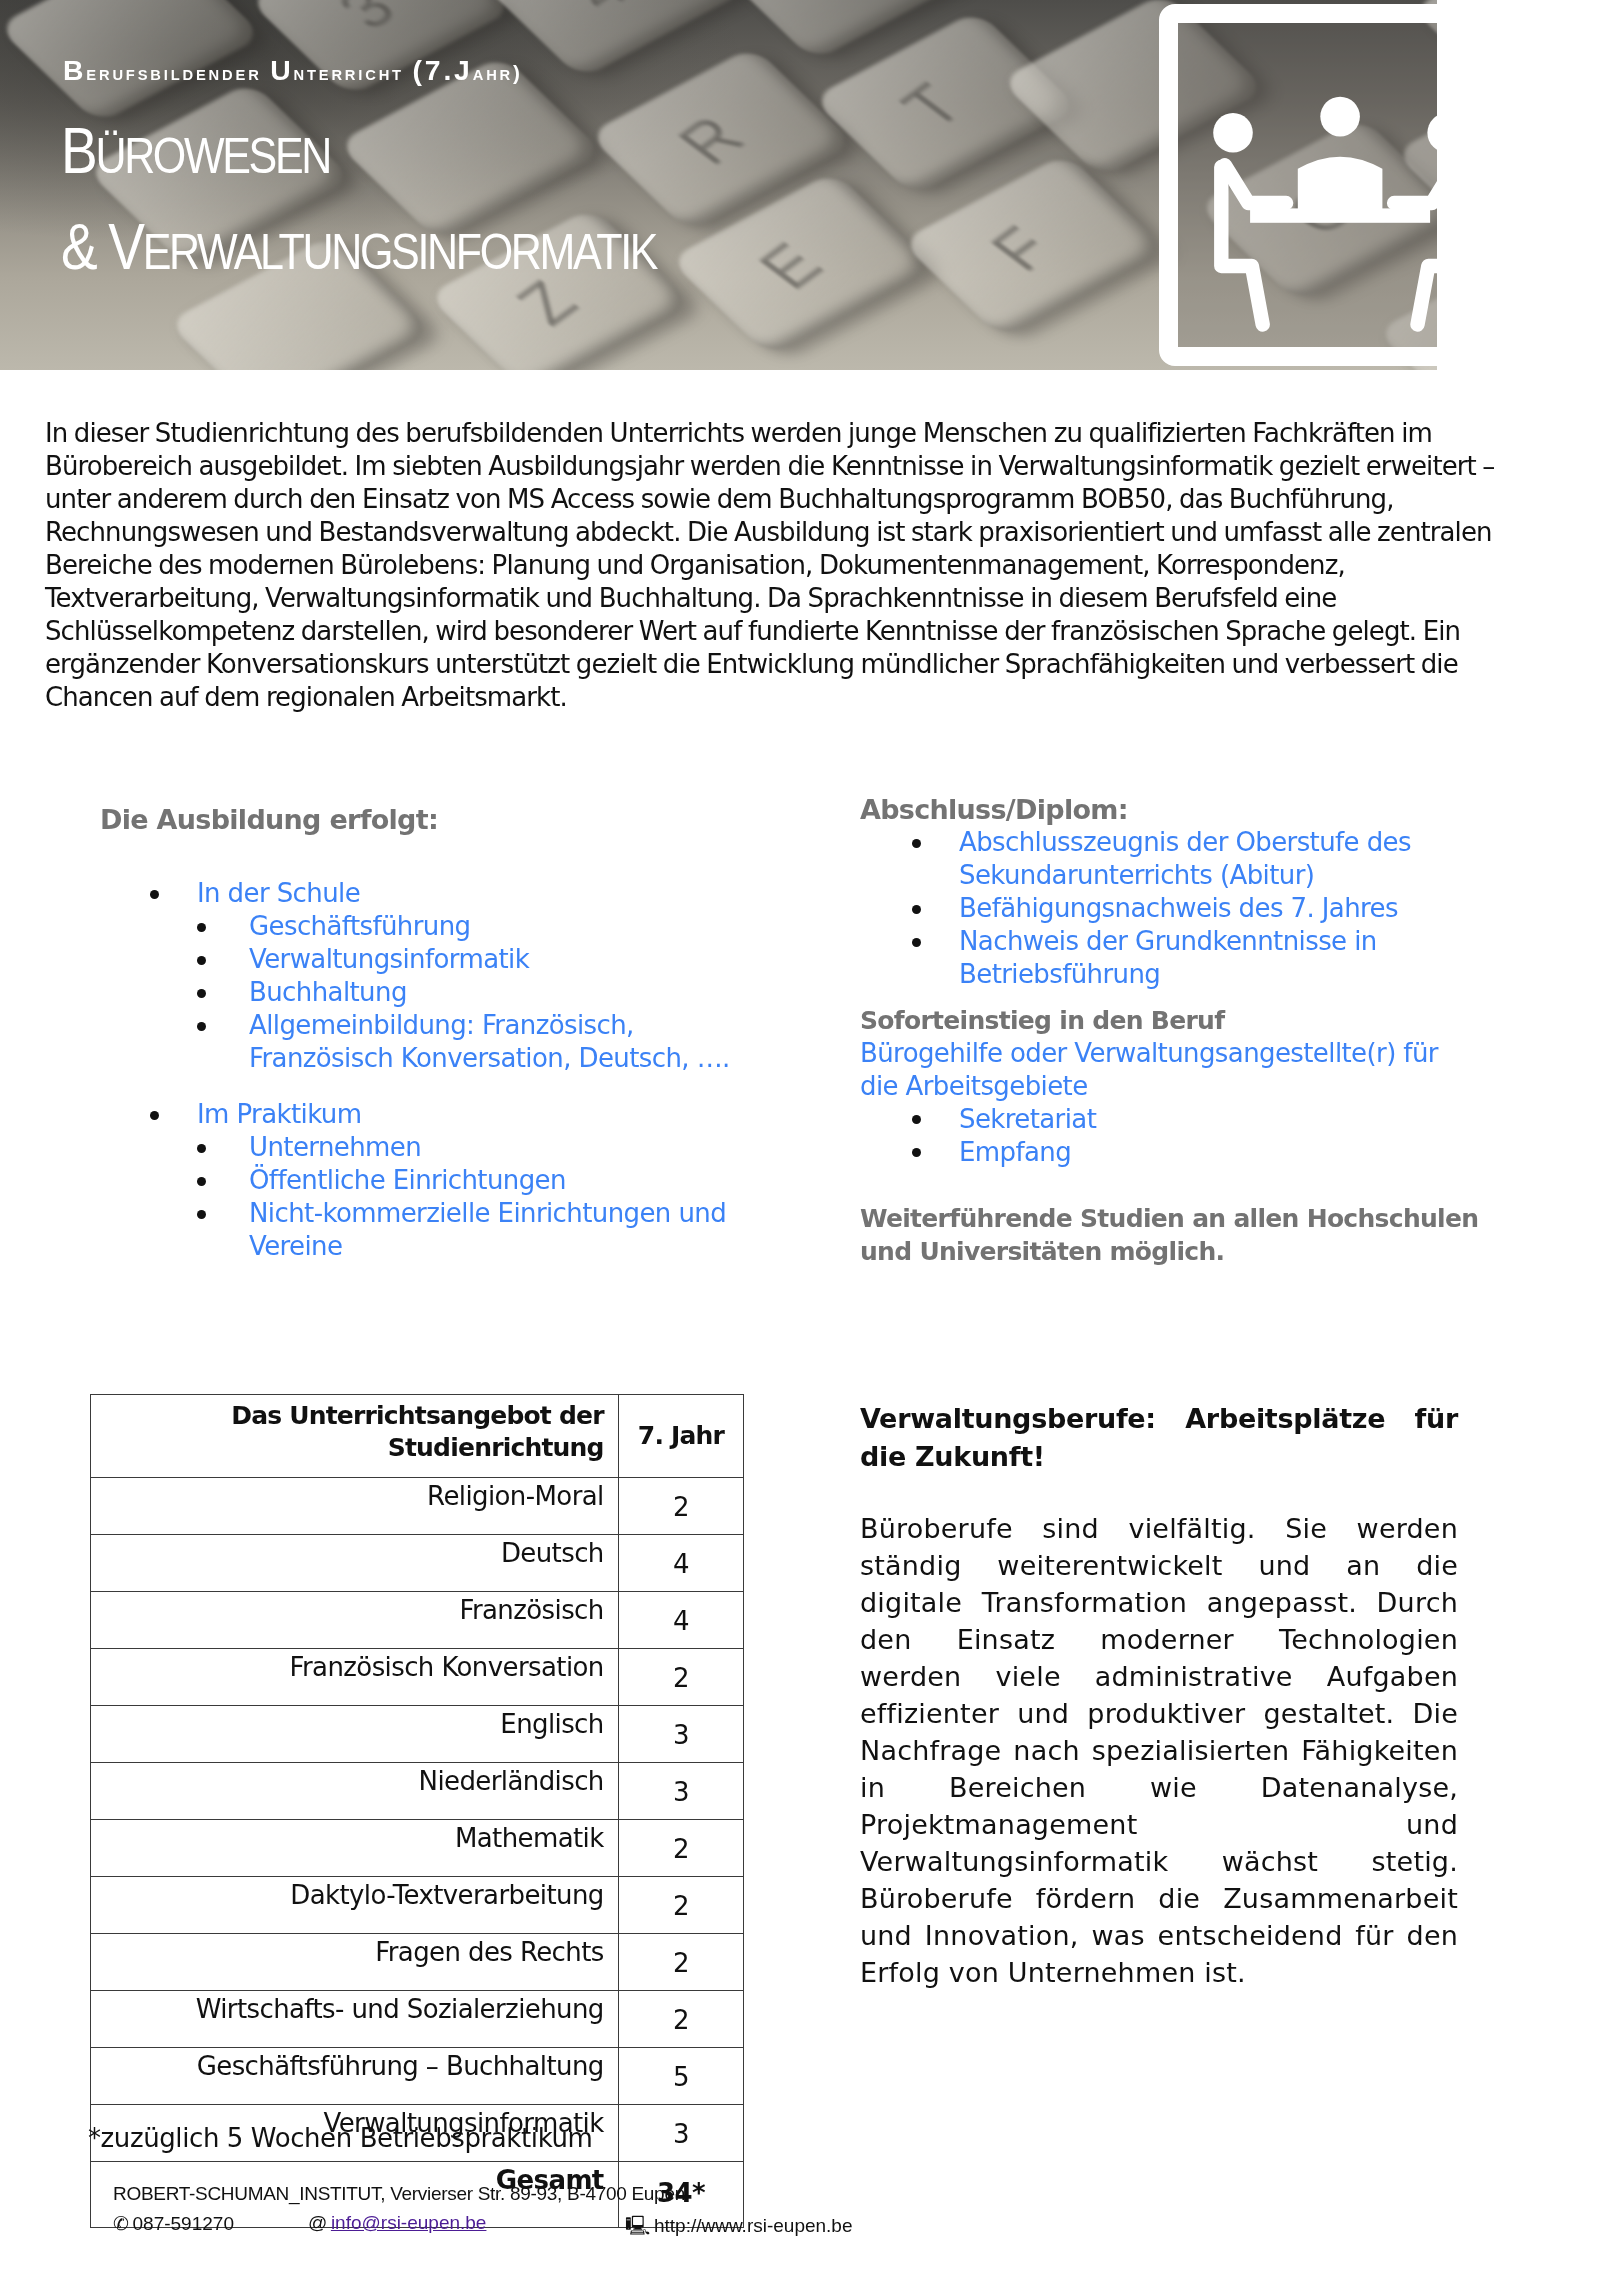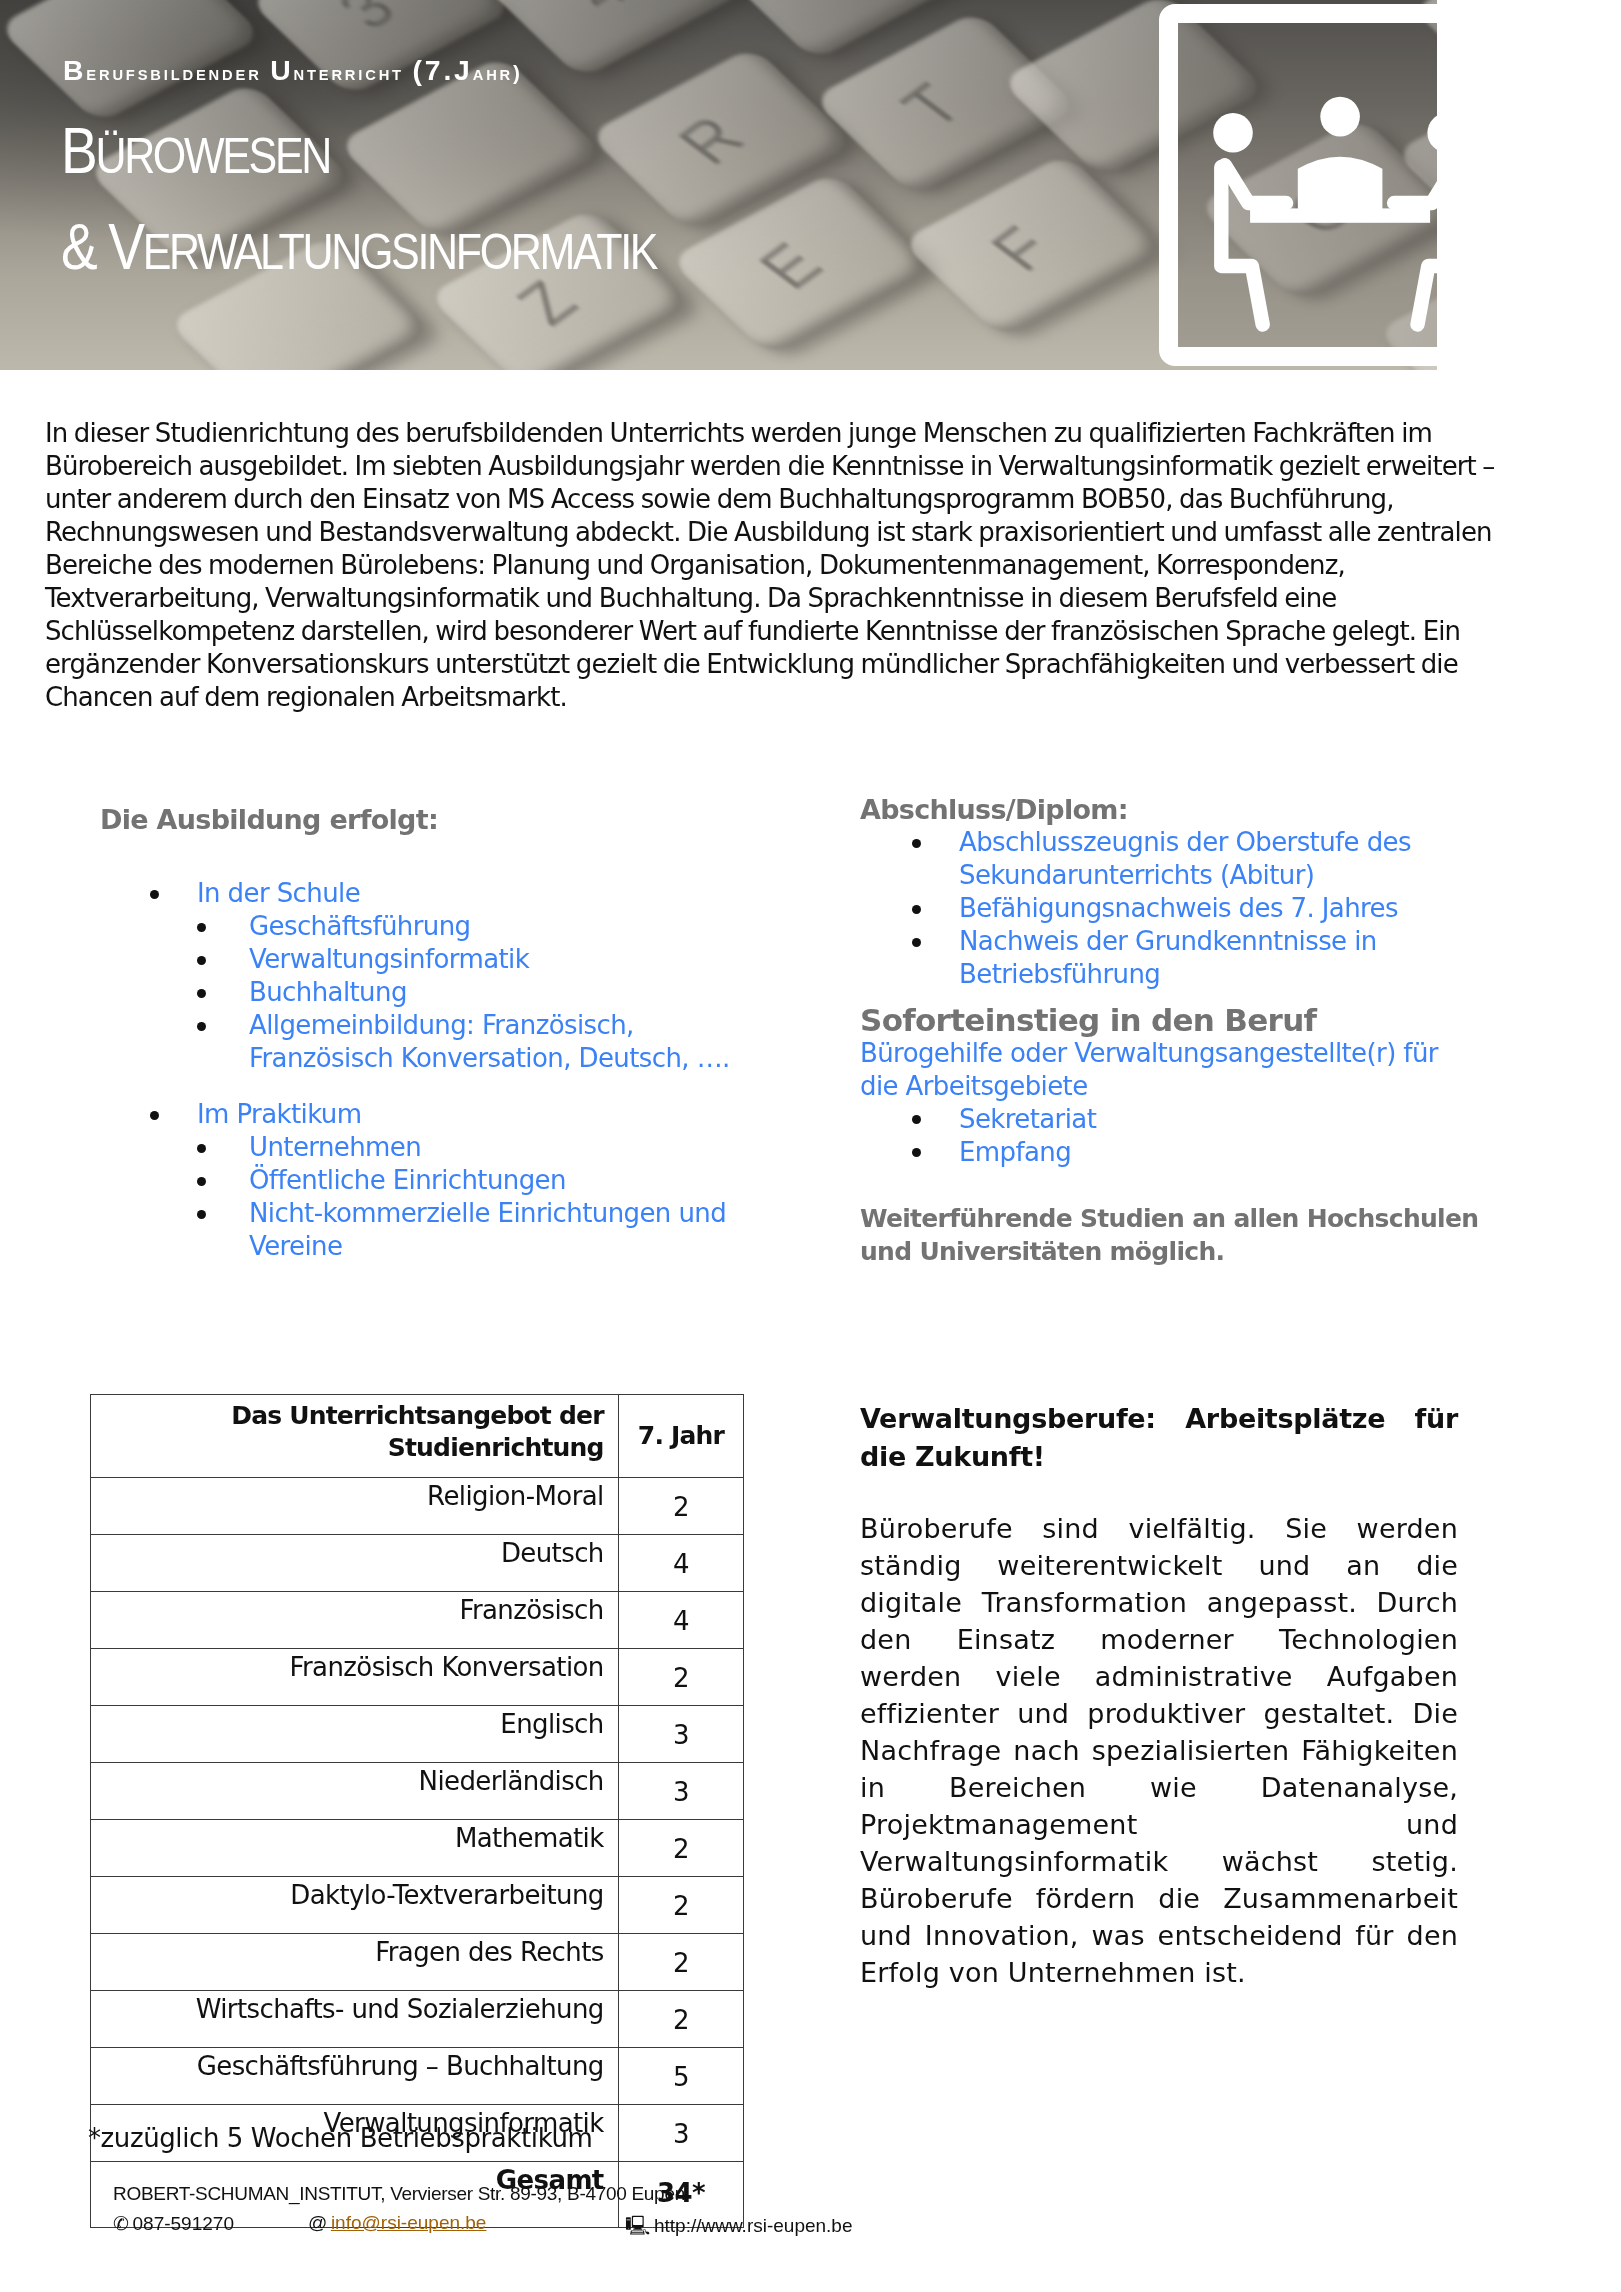--- a/index.html
+++ b/index.html
@@ -215,21 +215,21 @@
   </ul>
 </div>
 
 <div class="col-right">
   <div class="h-bold" style="line-height:33px">Abschluss/Diplom:</div>
   <ul class="rb txt" style="width:573px">
     <li><span class="bullet"></span><span>Abschlusszeugnis der Oberstufe des Sekundarunterrichts (Abitur)</span></li>
     <li><span class="bullet"></span><span>Befähigungsnachweis des 7. Jahres</span></li>
     <li><span class="bullet"></span><span>Nachweis der Grundkenntnisse in Betriebsführung</span></li>
   </ul>
-  <div class="h-bold" style="font-size:31px;margin-top:12.5px;line-height:33px">Soforteinstieg in den Beruf</div>
+  <div class="h-bold" style="font-size:25px;margin-top:12.5px;line-height:33px">Soforteinstieg in den Beruf</div>
   <div class="txt" style="width:618px">Bürogehilfe oder Verwaltungsangestellte(r) für die Arbeitsgebiete</div>
   <ul class="rb txt">
     <li><span class="bullet"></span><span>Sekretariat</span></li>
     <li><span class="bullet"></span><span>Empfang</span></li>
   </ul>
   <div class="h-bold" style="font-size:25px;margin-top:33px;line-height:33px;width:627px">Weiterführende Studien an allen Hochschulen und Universitäten möglich.</div>
 </div>
 
 <table class="offer">
   <tbody>
@@ -302,20 +302,20 @@
   <div class="career-body">Büroberufe sind vielfältig. Sie werden ständig weiterentwickelt und an die digitale Transformation angepasst. Durch den Einsatz moderner Technologien werden viele administrative Aufgaben effizienter und produktiver gestaltet. Die Nachfrage nach spezialisierten Fähigkeiten in Bereichen wie Datenanalyse, Projektmanagement und Verwaltungsinformatik wächst stetig. Büroberufe fördern die Zusammenarbeit und Innovation, was entscheidend für den Erfolg von Unternehmen ist.</div>
 </div>
 
 <div class="footer">
   <div class="addr">ROBERT-SCHUMAN_INSTITUT, Vervierser Str. 89-93, B-4700 Eupen</div>
   <div class="contacts">
     <span class="c phone">
       <span class="ic">✆</span><span>087-591270</span>
     </span>
     <span class="c mail">
-      <span class="ic">@</span><a style="color: #a16207;">info@rsi-eupen.be</a>
+      <span class="ic">@</span><a style="color: #4c1d95;">info@rsi-eupen.be</a>
     </span>
     <span class="c web">
       <span class="ic">🖳</span><span>http://www.rsi-eupen.be</span>
     </span>
   </div>
 </div>
 
 
 </body></html>

